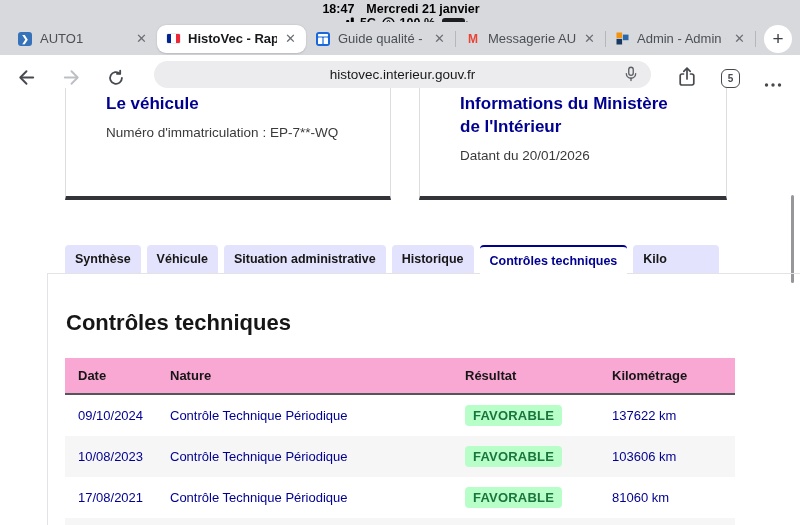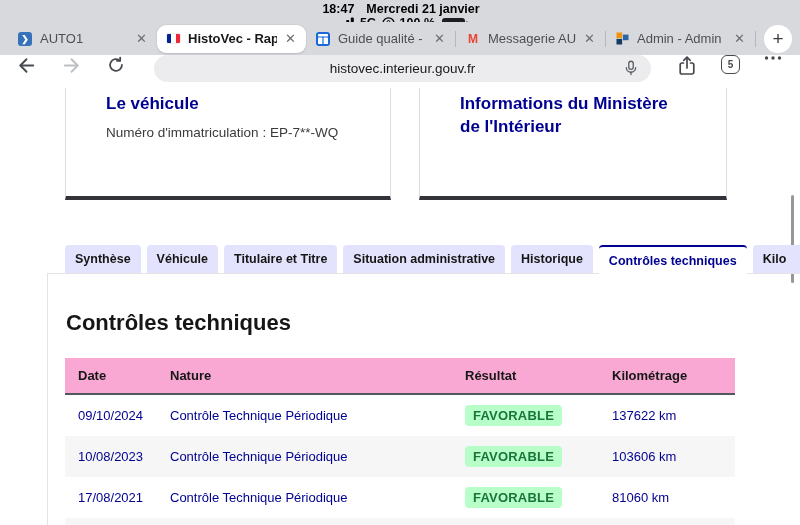--- a/index.html
+++ b/index.html
@@ -37,21 +37,21 @@
 
   .fav-auto1 { width:14px; height:14px; background:#3672b9; border-radius:3px; color:#fff; font-size:9px; font-weight:700; }
   .fav-flag { width:13px; height:9px; border-radius:1px; background:linear-gradient(to right,#002395 0 33%,#fff 33% 66%,#ed2939 66% 100%); box-shadow:0 0 0 .5px rgba(0,0,0,.15); }
   .fav-guide { width:14px; height:14px; background:#1868db; border-radius:3px; }
   .fav-gmail { width:14px; height:14px; color:#ea4335; font-weight:800; font-size:12px; }
   .fav-admin { width:13px; height:13px; }
 
   
   .nav-bar {
     position:absolute; top:55px; left:0; right:0; height:33px; background:#fff;
-    display:flex; align-items:flex-start; padding:0 18px 0 16px;
+    display:flex; align-items:flex-end; padding:0 18px 0 16px;
   }
   .nav-icon { flex:none; display:inline-flex; align-items:center; justify-content:center; }
   .nav-gap { margin-left:24px; }
   .url-pill {
     flex:1 1 auto; height:27px; margin:0 26px 0 28px; border-radius:14px;
     background:#ececee; position:relative; display:flex; align-items:center; justify-content:center;
     font-size:13.5px; color:#17181a;
   }
   .mic { position:absolute; right:11px; top:4px; }
   .tabcount { width:19px; height:19px; border:1.7px solid #46494e; border-radius:6px; display:flex; align-items:center; justify-content:center; font-size:10px; font-weight:700; color:#46494e; }
@@ -223,28 +223,28 @@
 
 <div class="content">
 
   <div class="card card-1">
     <p class="card-title">Le véhicule</p>
     <p class="card-text">Numéro d'immatriculation : EP-7**-WQ</p>
   </div>
 
   <div class="card card-2">
     <p class="card-title">Informations du Ministère de l'Intérieur</p>
+    <p class="card-text">Datant du 20/01/2026</p>
   </div>
 
   <div class="vscrollbar"></div>
 
   <div class="ptabs">
     <div class="ptab">Synthèse</div>
     <div class="ptab">Véhicule</div>
-    <div class="ptab">Titulaire et Titre</div>
     <div class="ptab">Situation administrative</div>
     <div class="ptab">Historique</div>
     <div class="ptab active">Contrôles techniques</div>
     <div class="ptab cut">Kilo</div>
   </div>
 
   <div class="panel"></div>
 
   <h2 class="section-title">Contrôles techniques</h2>
 

